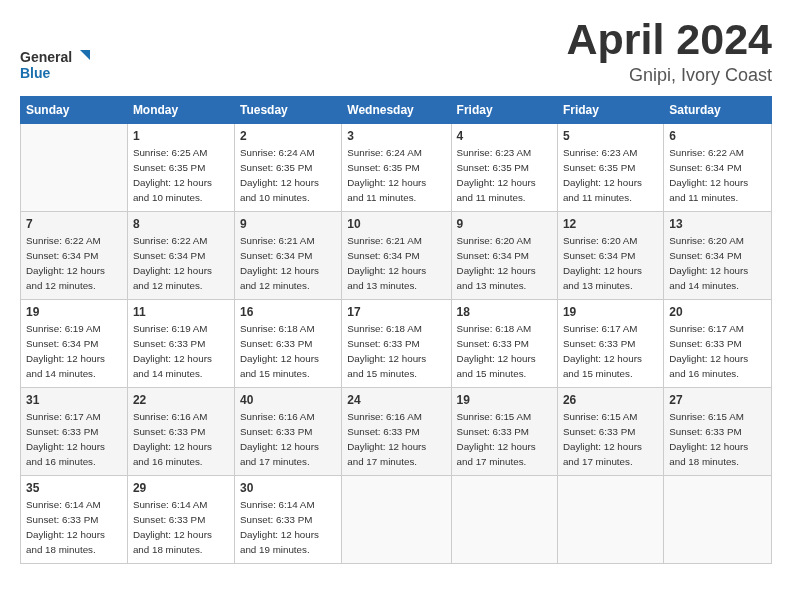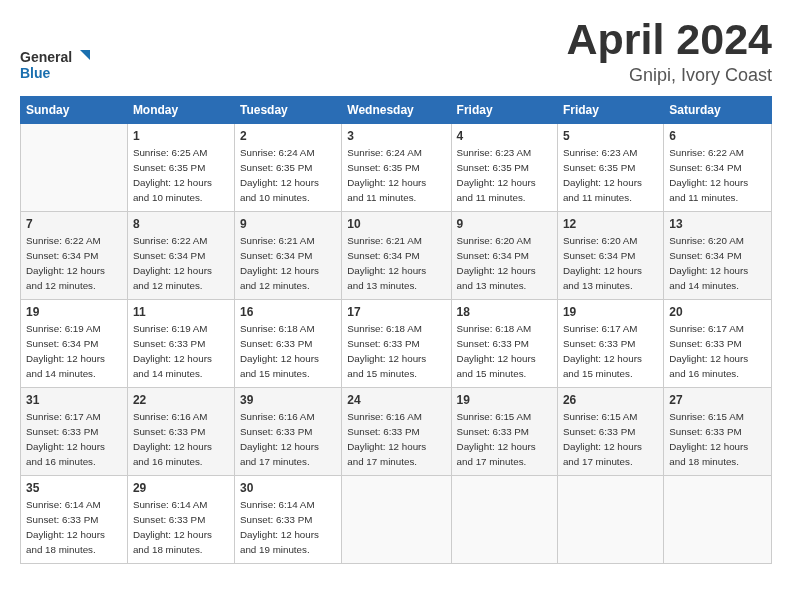--- a/index.html
+++ b/index.html
@@ -205,21 +205,21 @@
         <tr class="alt-row">
           <td>
           <span class="day-num">31</span>
           <span class="day-detail">Sunrise: 6:17 AM<br>Sunset: 6:33 PM<br>Daylight: 12 hours<br>and 16 minutes.</span>
         </td>
           <td>
           <span class="day-num">22</span>
           <span class="day-detail">Sunrise: 6:16 AM<br>Sunset: 6:33 PM<br>Daylight: 12 hours<br>and 16 minutes.</span>
         </td>
           <td>
-          <span class="day-num">39</span>
+          <span class="day-num">40</span>
           <span class="day-detail">Sunrise: 6:16 AM<br>Sunset: 6:33 PM<br>Daylight: 12 hours<br>and 17 minutes.</span>
         </td>
           <td>
           <span class="day-num">24</span>
           <span class="day-detail">Sunrise: 6:16 AM<br>Sunset: 6:33 PM<br>Daylight: 12 hours<br>and 17 minutes.</span>
         </td>
           <td>
           <span class="day-num">19</span>
           <span class="day-detail">Sunrise: 6:15 AM<br>Sunset: 6:33 PM<br>Daylight: 12 hours<br>and 17 minutes.</span>
         </td>

